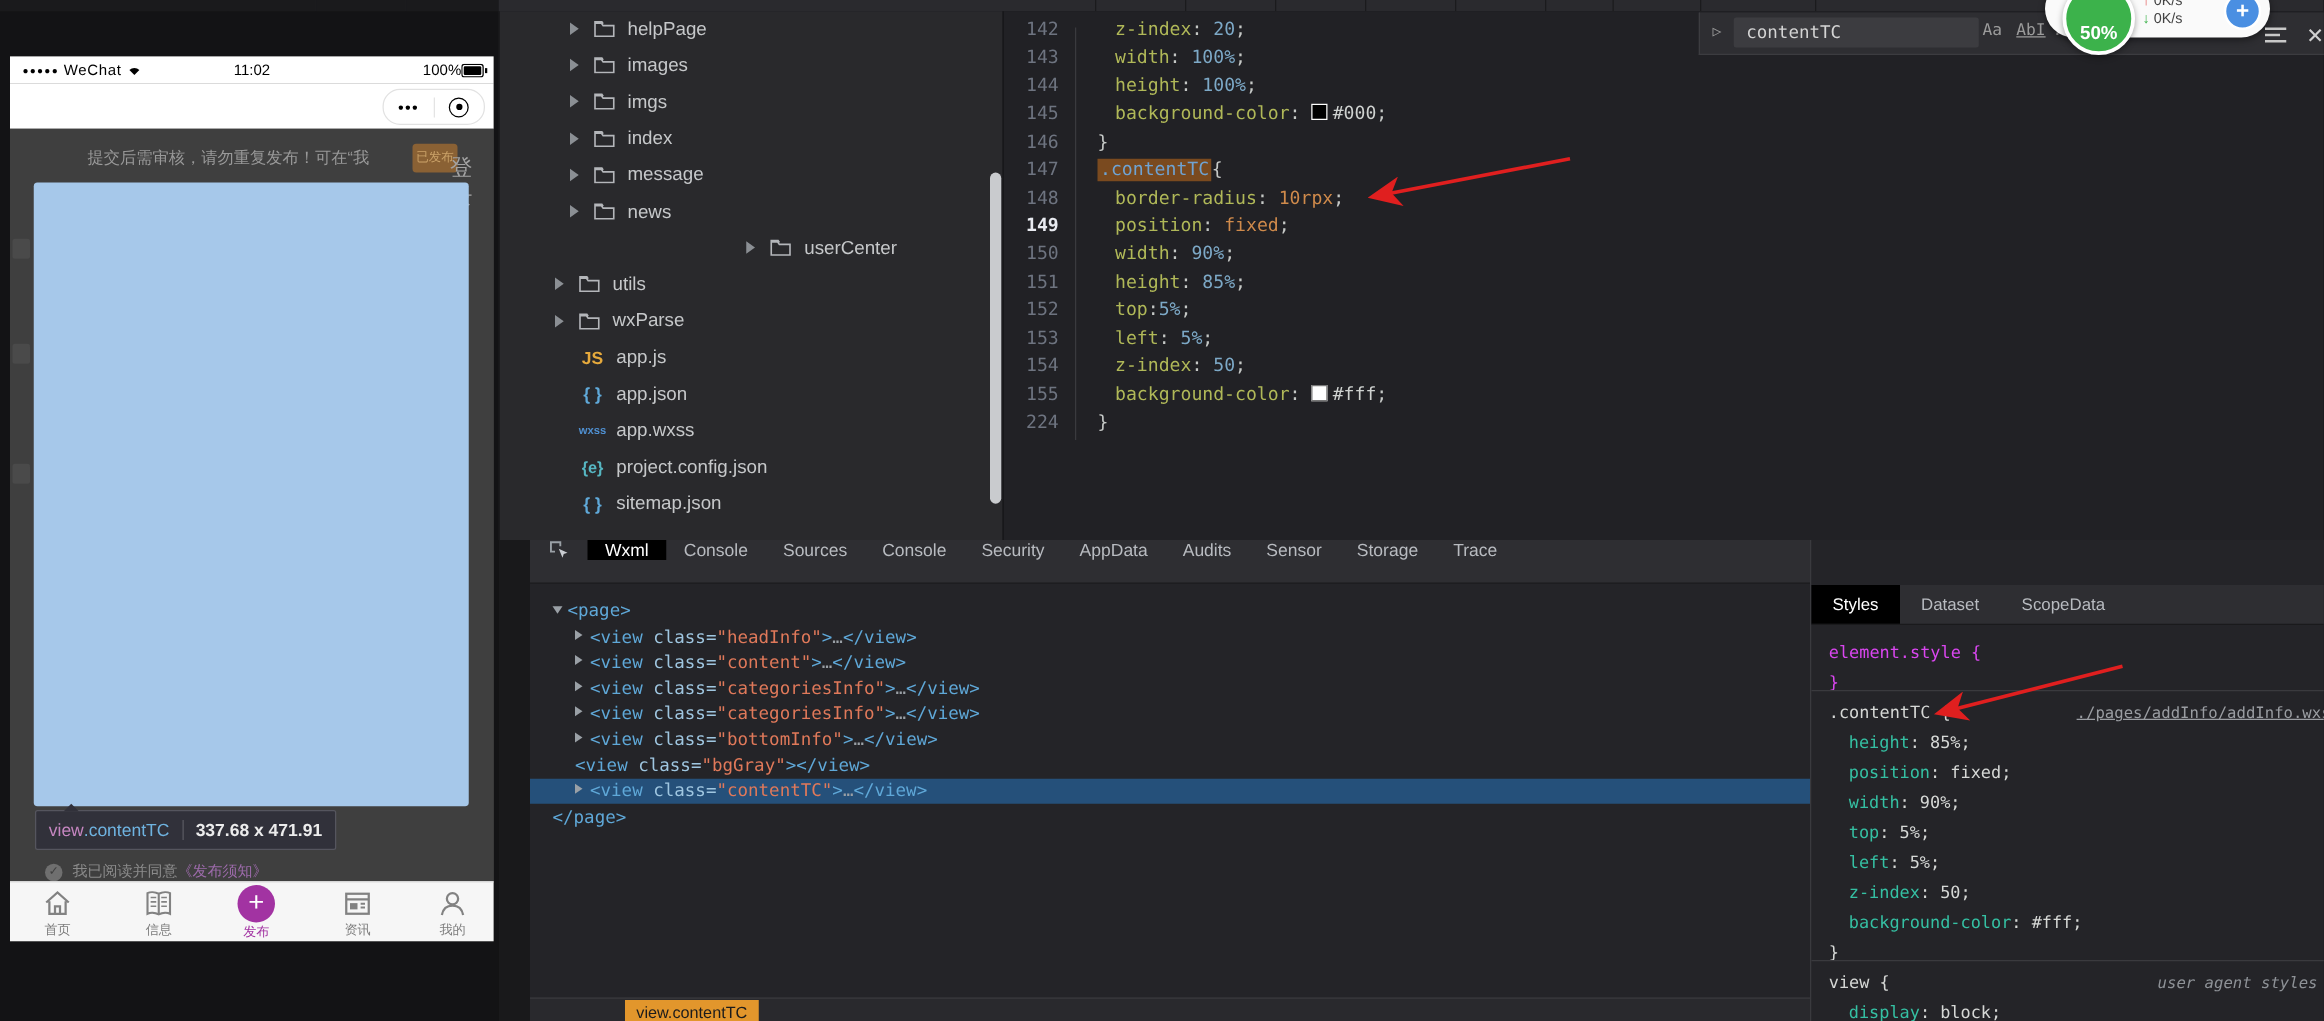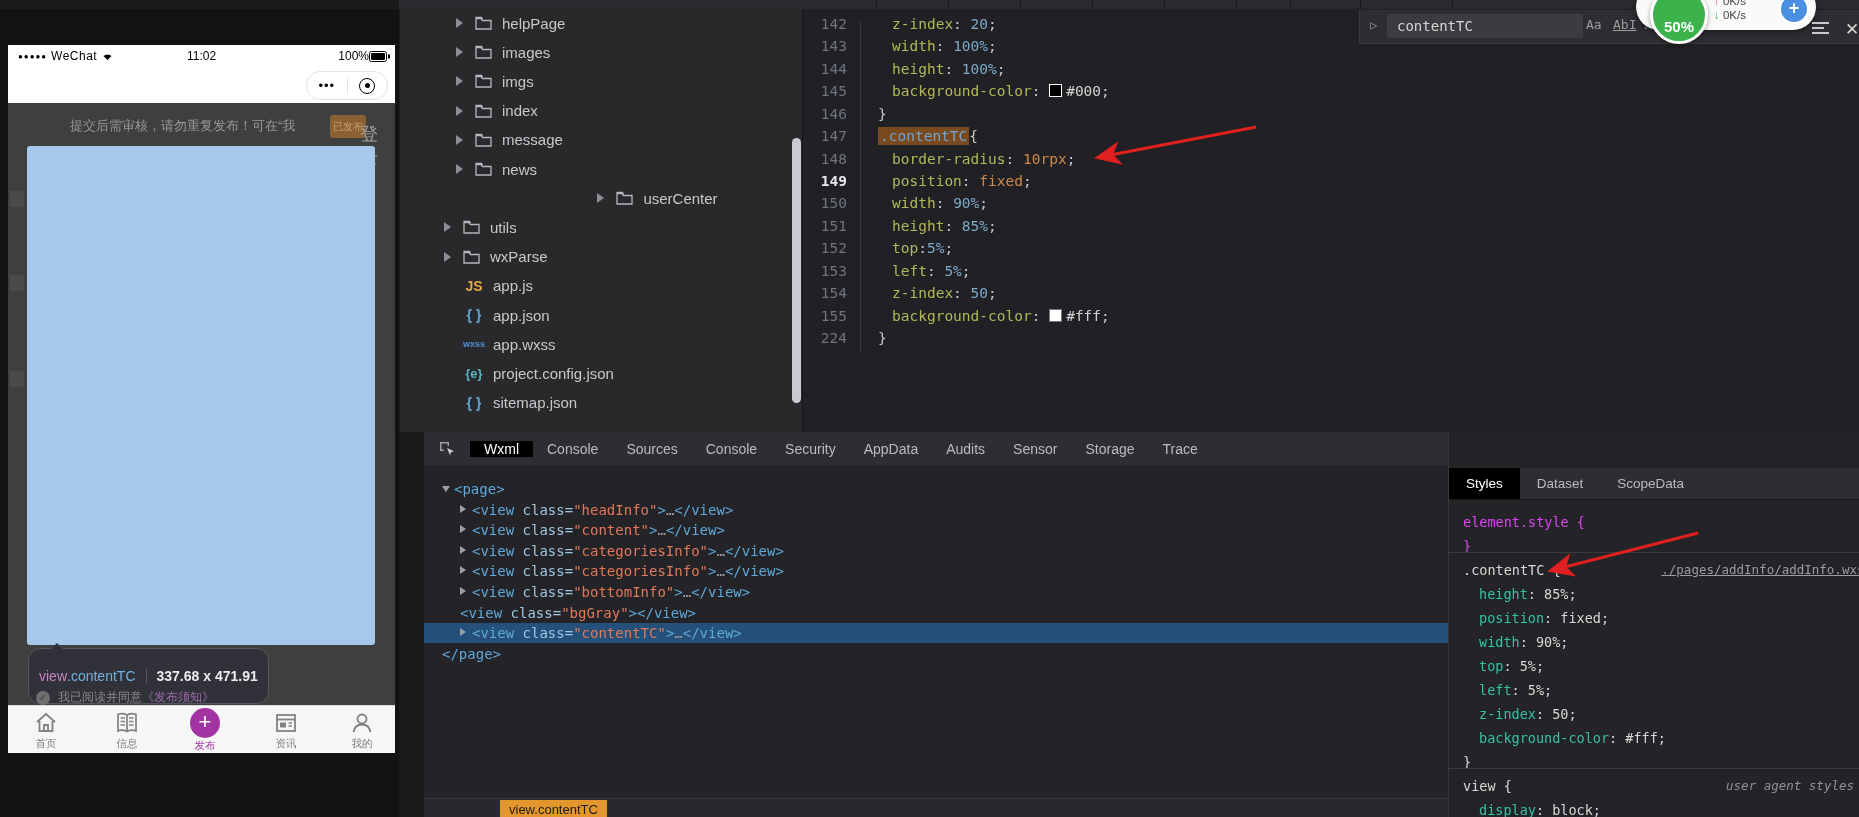--- a/index.html
+++ b/index.html
@@ -29,21 +29,21 @@
   .capsule .div{width:1px;height:16px;background:#e4e4e4;}
   .capsule .target{flex:1;display:flex;align-items:center;justify-content:center;}
   .capsule .ring{width:14px;height:14px;border:1.5px solid #000;border-radius:50%;display:flex;align-items:center;justify-content:center;}
   .capsule .dot{width:5px;height:5px;background:#000;border-radius:50%;}
   .p-mask{position:absolute;left:0;top:58px;width:387px;height:602px;background:#3f3f3f;}
   .dim-notice{position:absolute;left:62px;top:14px;font-size:13px;color:#999;white-space:nowrap;}
   .dim-chip{position:absolute;left:322px;top:12px;width:36px;height:23px;background:#8a6134;border-radius:3px;color:#caa268;font-size:10px;text-align:center;line-height:23px;}
   .dim-login{position:absolute;left:352px;top:19px;font-size:18px;color:#a3a3a3;}
   .frag{position:absolute;width:14px;background:#4a4a4a;border-radius:2px;}
   .p-modal{position:absolute;left:19px;top:43px;width:348px;height:499px;background:#a6c8ea;border-radius:3px;}
-  .insp-tip{position:absolute;left:20px;top:545px;height:30px;background:#31313a;border:1px solid #55555e;border-radius:12px;display:flex;align-items:center;padding:12px 10px;white-space:nowrap;}
+  .insp-tip{position:absolute;left:20px;top:545px;height:30px;background:#31313a;border:1px solid #55555e;border-radius:2px;display:flex;align-items:center;padding:0 10px;white-space:nowrap;}
   .insp-tip .notch{position:absolute;left:22px;top:-6px;width:0;height:0;border-left:6px solid transparent;border-right:6px solid transparent;border-bottom:6px solid #31313a;}
   .insp-tip .tag{color:#c586c0;font-size:14px;}
   .insp-tip .cls{color:#6fb3e0;font-size:14px;}
   .insp-tip .sep{width:1px;height:16px;background:#5a5a62;margin:0 10px;}
   .insp-tip .size{color:#ececec;font-size:14px;font-weight:600;}
   .agree{position:absolute;left:28px;top:586px;display:flex;align-items:center;}
   .agree .chk{width:14px;height:14px;border-radius:50%;background:#6f6f6f;color:#3f3f3f;font-size:10px;text-align:center;line-height:14px;margin-right:8px;}
   .agree .txt{font-size:12px;color:#8b8b8b;}
   .agree .lnk{font-size:12px;color:#9d6bab;}
   .p-tabbar{position:absolute;left:0;top:660px;width:387px;height:48px;background:#f6f6f6;border-top:1px solid #dcdcdc;}
@@ -96,21 +96,21 @@
   .spd-row{position:absolute;left:1714px;font-size:11.5px;color:#444;white-space:nowrap;}
   .spd-up{color:#e05252;}.spd-dn{color:#3cb24b;}
   .plus-badge{left:1779px;top:-6px;width:26px;height:26px;background:#4a8fe2;border:2px solid #fff;border-radius:50%;color:#fff;font-size:18px;font-weight:bold;text-align:center;line-height:24px;}
   .win-log{left:1812px;top:22px;width:18px;}
   .win-log span{display:block;height:2px;background:#c8c8c8;margin-bottom:3px;}
   .win-close{left:1845px;top:19px;color:#d0d0d0;font-size:17px;font-weight:bold;width:14px;overflow:hidden;}
 
   
   .debug-gap{left:399px;top:432px;width:25px;height:385px;background:#19191b;}
   .debug-panel{left:424px;top:432px;width:1435px;height:385px;background:#242428;}
-  .dbg-tabs{position:absolute;left:0;top:0;width:100%;height:34px;background:#2e2e32;border-bottom:1px solid #1a1a1c;display:flex;align-items:center;}
+  .dbg-tabs{position:absolute;left:0;top:0;width:100%;height:34px;background:#2e2e32;border-bottom:1px solid #1a1a1c;display:flex;align-items:flex-start;}
   .dbg-inspect{width:46px;display:flex;align-items:center;justify-content:center;}
   .dbg-tab{padding:0 14px;display:flex;align-items:center;font-size:14px;color:#b8bbc0;cursor:default;}
   .dbg-tab.active{background:#000;color:#fff;}
   .dbg-right{position:absolute;right:0;top:0;height:34px;display:flex;align-items:center;}
   .warn{color:#e5c07b;font-size:13px;margin-right:6px;}
   .warn-n{color:#cbb15e;font-size:13px;margin-right:10px;}
   .vdiv{width:1px;height:18px;background:#46464a;margin-right:8px;}
   .kebab{color:#b0b0b4;font-size:15px;margin-right:8px;letter-spacing:0;}
 
   

